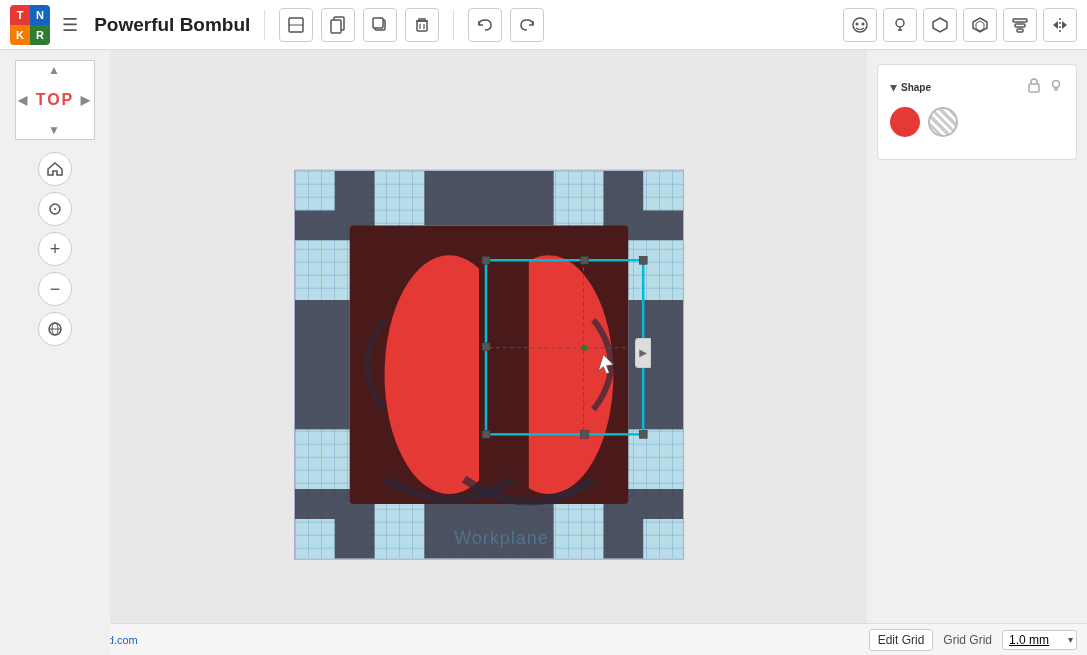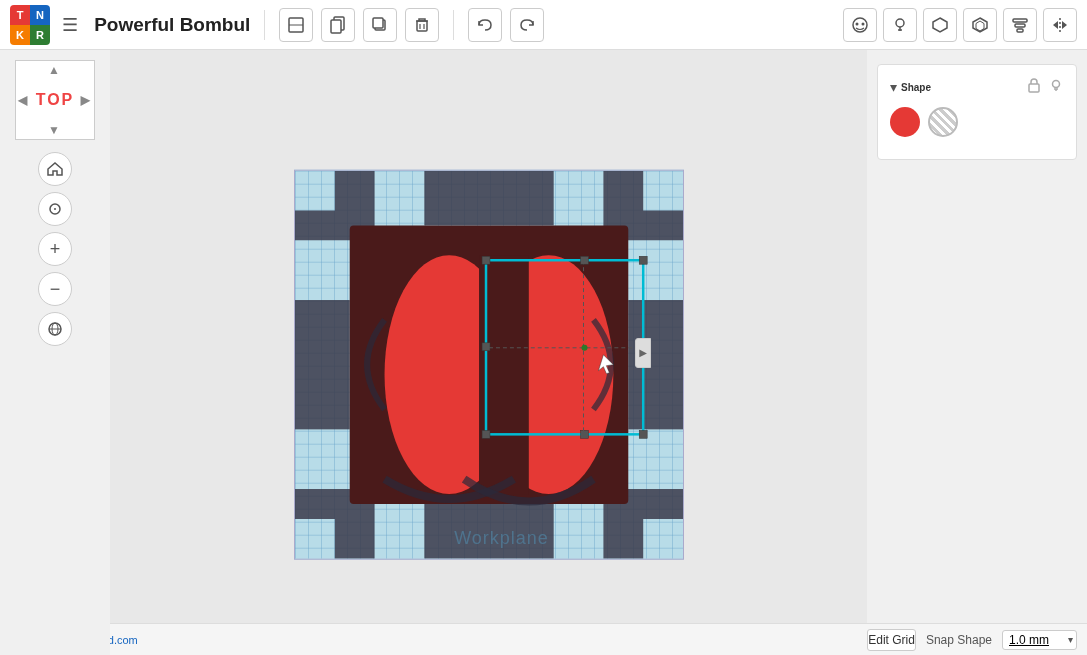--- a/index.html
+++ b/index.html
@@ -248,21 +248,21 @@
       padding: 0 10px;
       gap: 10px;
     }
 
     #url-label { font-size: 11px; color: #1565c0; margin-right: auto; }
 
     #edit-grid-btn {
       background: #fff;
       border: 1px solid #ccc;
       border-radius: 3px;
-      padding: 3px 0;
+      padding: 3px 8px;
       font-size: 12px;
       cursor: pointer;
       color: #333;
     }
 
     #snap-grid-label { font-size: 12px; color: #555; }
 
     #snap-grid-select {
       border: 1px solid #ccc;
       border-radius: 3px;
@@ -533,21 +533,21 @@
         <div class="color-swatch color-stripe" title="Hole"></div>
       </div>
     </div>
   </div>
 
 </div>
 
 <div id="bottom-bar">
   <span id="url-label">https://www.tinkercad.com</span>
   <button id="edit-grid-btn">Edit Grid</button>
-  <span id="snap-grid-label">Snap Shape</span>
+  <span id="snap-grid-label">Grid Grid</span>
   <div class="select-wrapper">
     <select id="snap-grid-select">
       <option>0.1 mm</option>
       <option>0.2 mm</option>
       <option>0.5 mm</option>
       <option selected="">1.0 mm</option>
       <option>2.0 mm</option>
       <option>5.0 mm</option>
       <option>10.0 mm</option>
     </select>

